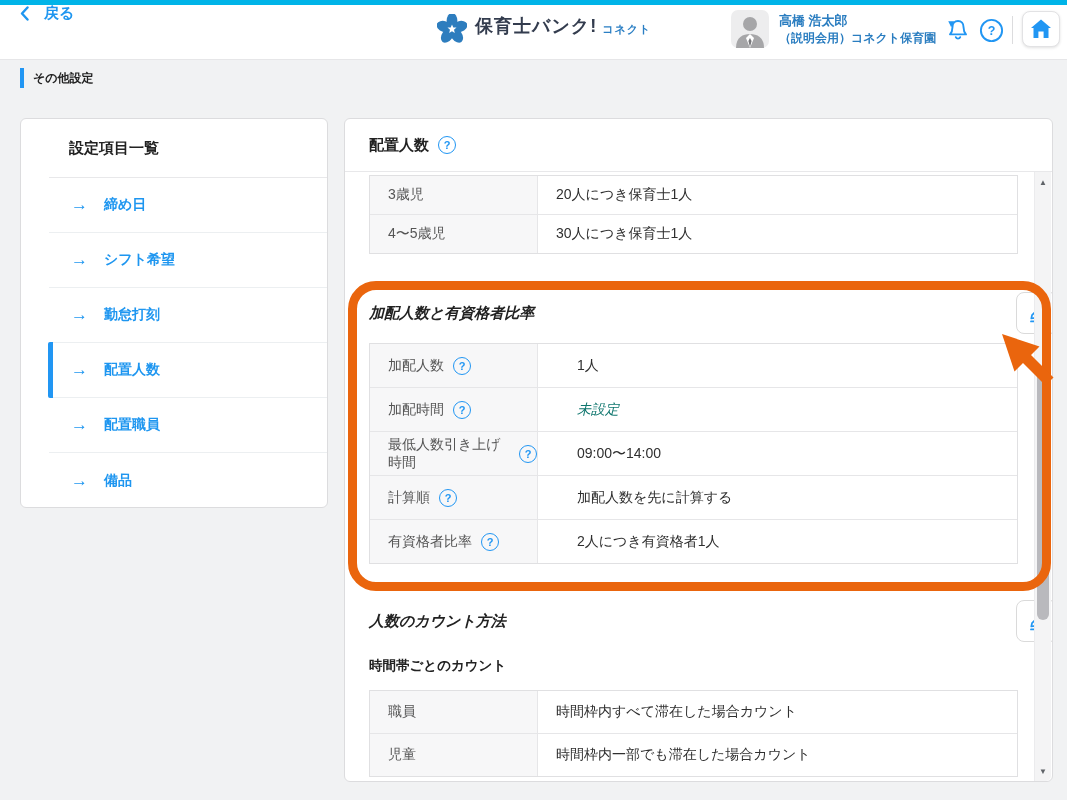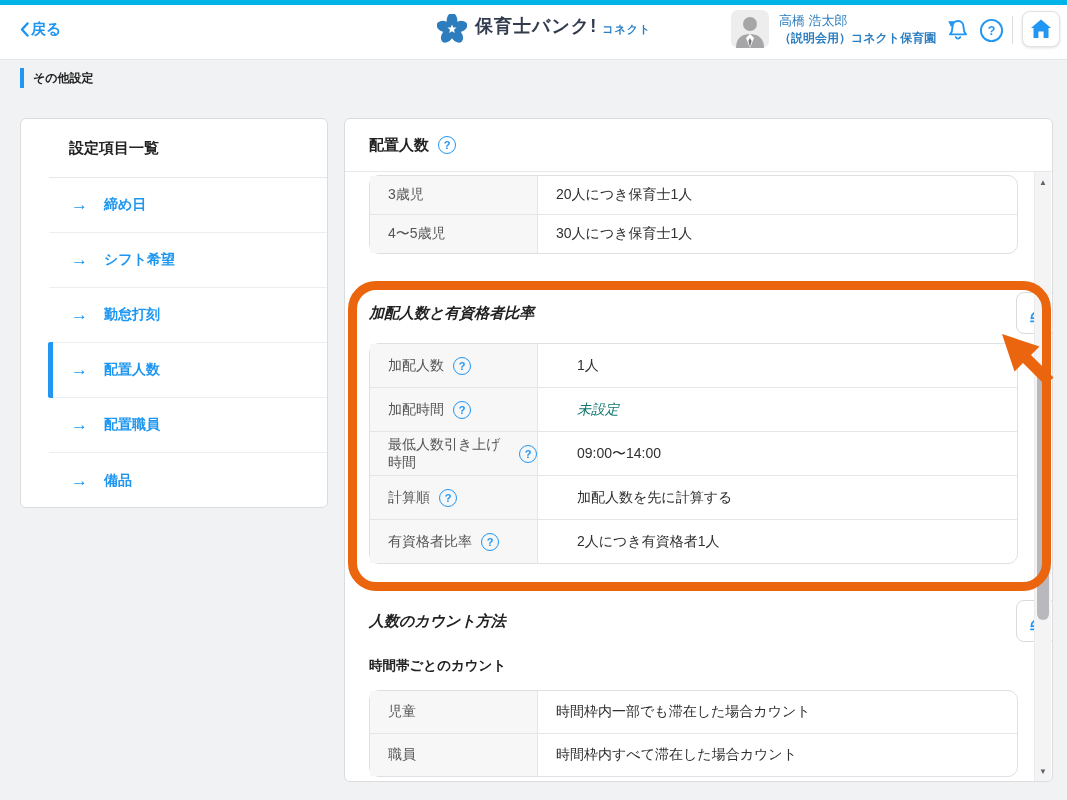--- a/index.html
+++ b/index.html
@@ -3,28 +3,28 @@
 <meta charset="utf-8">
 <style>
   html,body{margin:0;padding:0;}
   .stage{position:relative;width:1067px;height:800px;background:#f1f2f3;overflow:hidden;
          font-family:"Liberation Sans","DejaVu Sans",sans-serif;color:#333;}
 
   
   .topbar{position:absolute;left:0;top:0;width:1067px;height:60px;background:#ffffff;
           border-bottom:1px solid #e6e6e8;box-sizing:border-box;}
   .topstrip{position:absolute;left:0;top:0;width:1067px;height:5px;background:#00b4e8;}
-  .back-link{position:absolute;left:20px;top:20px;display:flex;align-items:center;gap:2px;
+  .back-link{position:absolute;left:20px;top:4px;display:flex;align-items:center;gap:15px;
              color:#1e96f0;font-size:15px;font-weight:bold;cursor:pointer;}
   .logo{position:absolute;left:437px;top:14px;display:flex;}
   .logo-text{font-size:18px;font-weight:bold;color:#333c4e;letter-spacing:1px;margin-left:8px;}
   .logo-sub{font-size:11px;font-weight:bold;color:#2b7fc4;margin-left:5px;margin-top:8px;letter-spacing:1px;}
   .user-chip{position:absolute;left:731px;top:10px;display:flex;align-items:center;cursor:pointer;}
   .user-texts{margin-left:10px;line-height:1.35;}
-  .user-name{font-size:13px;font-weight:normal;color:#2a7dc0;}
+  .user-name{font-size:13px;font-weight:bold;color:#2a7dc0;}
   .user-org{font-size:12px;font-weight:bold;color:#2a7dc0;}
   .caret{color:#2196f3;font-size:10px;margin-left:10px;margin-top:-12px;}
   .icon-btn{position:absolute;top:16px;width:28px;height:28px;display:flex;align-items:center;justify-content:center;cursor:pointer;}
   .tb-divider{position:absolute;left:1012px;top:16px;width:1px;height:28px;background:#dcdcde;}
   .home-btn{position:absolute;left:1022px;top:11px;width:36px;height:34px;background:#fff;border:1px solid #e2e2e4;
             border-radius:8px;box-shadow:0 1px 3px rgba(0,0,0,.12);display:flex;align-items:center;justify-content:center;cursor:pointer;}
 
   
   .page-title{position:absolute;left:20px;top:68px;display:flex;align-items:center;gap:9px;}
   .title-bar{width:4px;height:20px;background:#2196f3;}
@@ -47,21 +47,21 @@
   .main{position:absolute;left:344px;top:118px;width:709px;height:664px;}
   .main-header{height:53px;border-bottom:1px solid #e8e8ea;display:flex;align-items:center;gap:9px;
                padding-left:24px;box-sizing:border-box;}
   .panel-title{font-size:15px;font-weight:bold;color:#222;}
   .help-icon{display:inline-flex;width:18px;height:18px;border:1.6px solid #2196f3;border-radius:50%;
              align-items:center;justify-content:center;font-size:11px;font-weight:bold;color:#2196f3;
              box-sizing:border-box;cursor:pointer;flex:0 0 auto;}
   .main-body{position:relative;height:609px;overflow:hidden;}
   .content{position:absolute;left:0;top:0;width:692px;padding:0 21px 0 24px;box-sizing:content-box;}
 
-  .info-table{border:1px solid #e0e0e2;border-radius:10px;width:647px;}
+  .info-table{border:1px solid #e0e0e2;border-radius:0;width:647px;}
   .irow{display:flex;border-bottom:1px solid #e6e6e8;}
   .irow:last-child{border-bottom:none;justify-content:space-between;}
   .cell-label{width:168px;background:#f7f7f8;border-right:1px solid #e6e6e8;display:flex;align-items:center;
               gap:9px;padding-left:18px;box-sizing:border-box;font-size:14px;color:#555;}
   .cell-value{flex:1;display:flex;align-items:center;padding-left:18px;font-size:14px;color:#2f2f2f;}
   .irow.placeholder .cell-value{color:#0f766e;font-style:italic;}
   .t1 .irow{height:38px;}
   .t2 .irow{height:43px;gap:21px;}
   .t3 .irow{height:42px;}
   .t1{margin-top:3px;}
@@ -277,27 +277,27 @@
             <svg width="20" height="20" viewBox="0 0 20 20">
               <path d="M5 12.2 L12.6 4.6 L15.2 7.2 L7.6 14.8 L4.3 15.5 Z" fill="none" stroke="#2196f3" stroke-width="1.7" stroke-linejoin="round"></path>
               <line x1="4" y1="18.4" x2="16.5" y2="18.4" stroke="#2196f3" stroke-width="1.8" stroke-linecap="round"></line>
             </svg>
           </div>
         </div>
         <div class="sub-title">時間帯ごとのカウント</div>
         <div class="info-table t3">
 
             <div class="irow">
+              <div class="cell-label">職員</div>
+              <div class="cell-value">時間枠内すべて滞在した場合カウント</div>
+            </div>
+
+            <div class="irow">
               <div class="cell-label">児童</div>
               <div class="cell-value">時間枠内一部でも滞在した場合カウント</div>
-            </div>
-
-            <div class="irow">
-              <div class="cell-label">職員</div>
-              <div class="cell-value">時間枠内すべて滞在した場合カウント</div>
             </div>
           </div>
 
       </div>
     </div>
 
     <div class="scrollbar">
       <div class="sb-arrow sb-up">▲</div>
       <div class="sb-thumb"></div>
       <div class="sb-arrow sb-down">▼</div>

